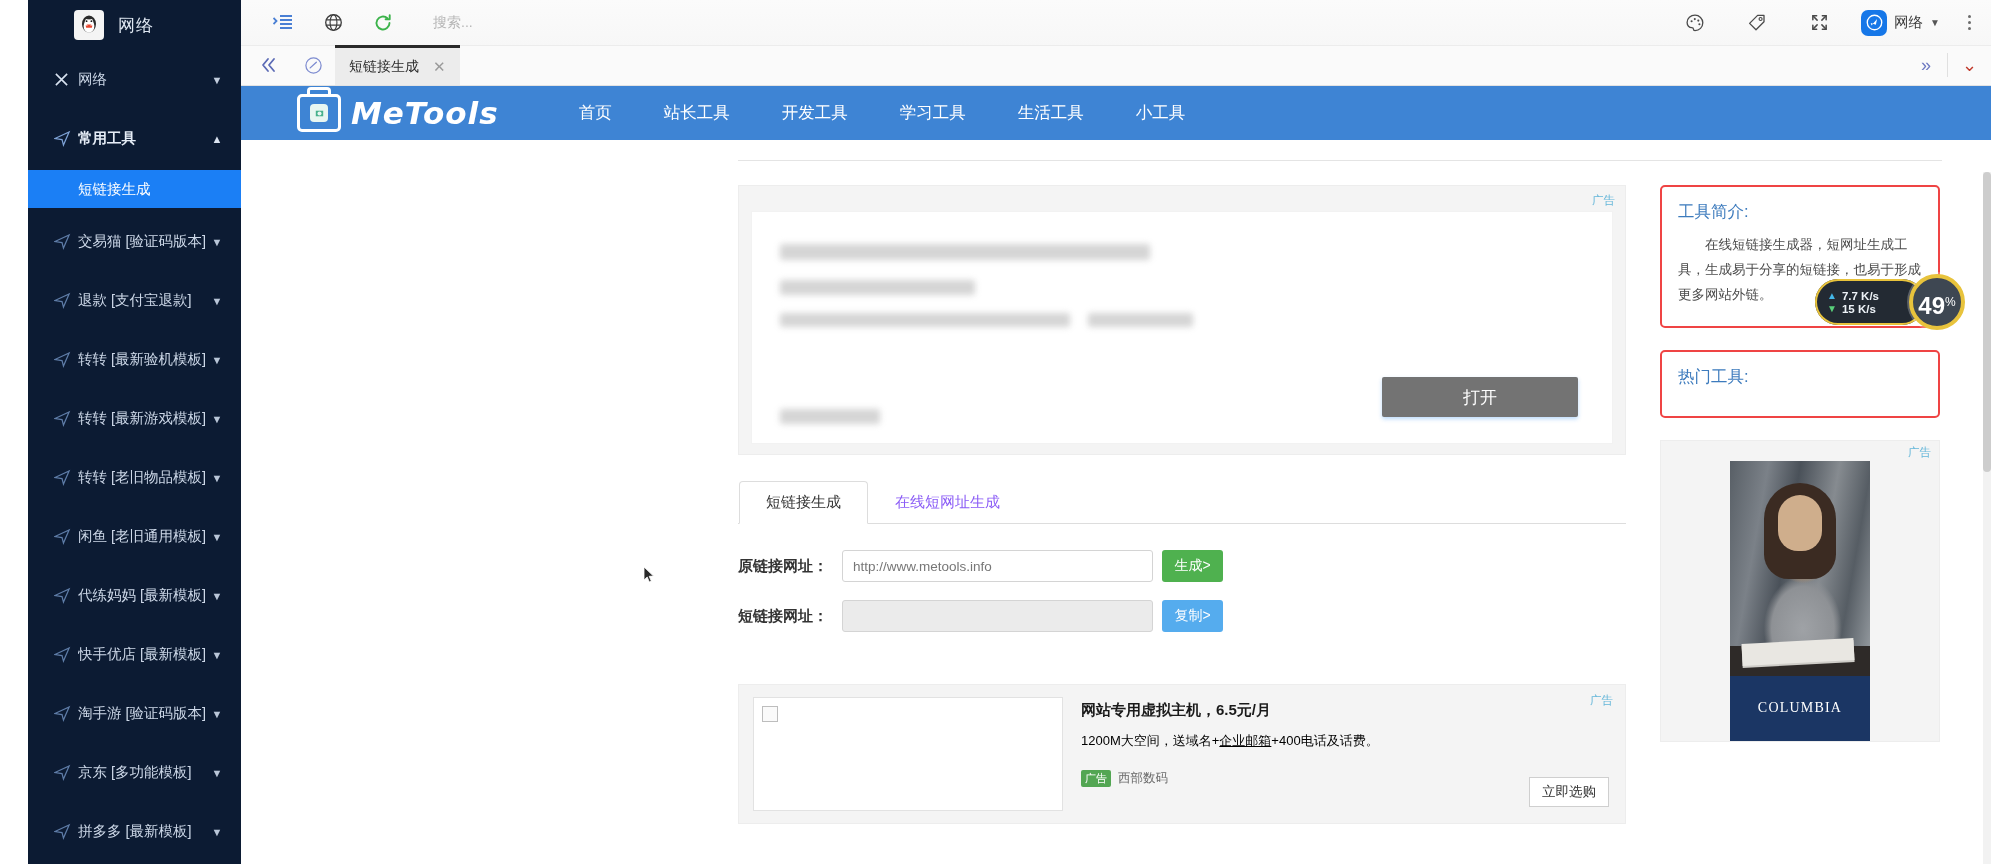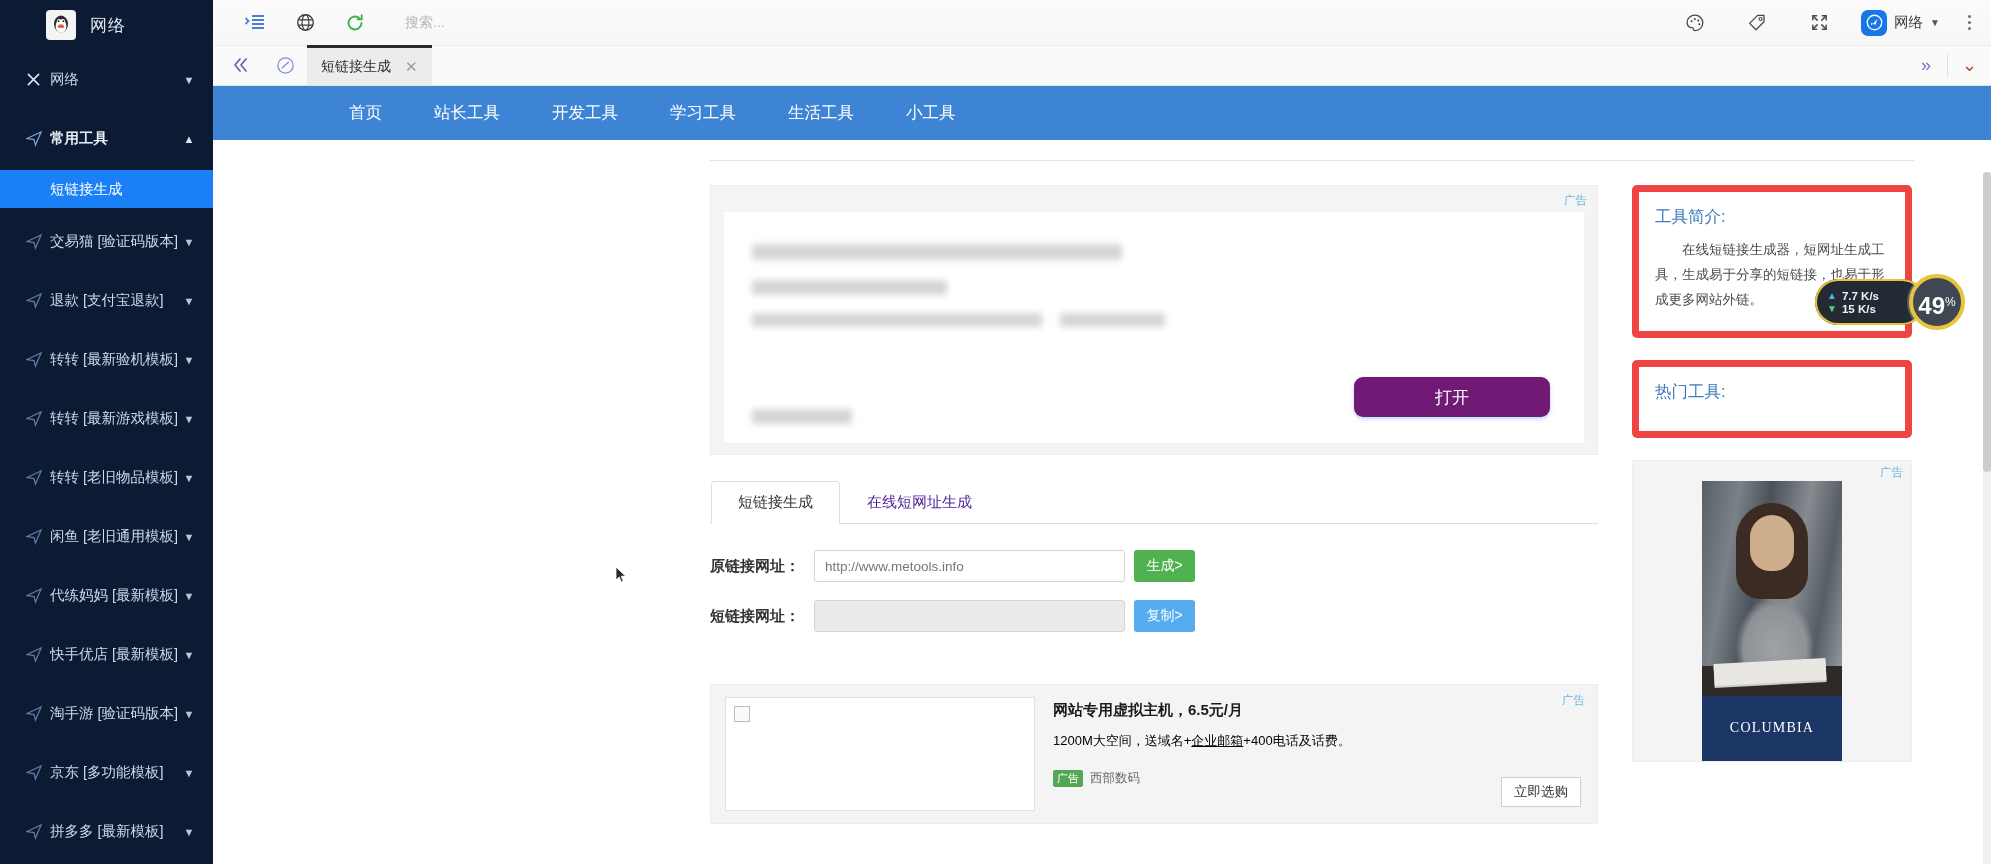--- a/index.html
+++ b/index.html
@@ -2,21 +2,21 @@
 <html><head>
 <meta charset="utf-8">
 <style>
   * { box-sizing: border-box; margin: 0; padding: 0; }
   html, body {
     width: 1991px; height: 864px;
     overflow: hidden;
     font-family: "Liberation Sans", "DejaVu Sans", sans-serif;
     background: #ffffff;
   }
-  .app { position: relative; width: 1991px; height: 864px; display: flex; }
+  .app { position: relative; width: 1991px; height: 864px; display: flex; padding-left: 28px; }
 
   
   .sidebar {
     width: 213px; height: 864px;
     background: #0c1b33;
     color: #c8d4e6;
     flex: 0 0 213px;
     position: relative;
     overflow: hidden;
   }
@@ -192,36 +192,36 @@
     margin-top: 14px;
     height: 231px;
     position: relative;
     padding: 26px 28px;
     box-shadow: 0 0 0 1px #f2f2f2;
   }
   .blur-line { background: #d5d5d5; border-radius: 2px; filter: blur(3px); }
   .open-btn {
     position: absolute; right: 34px; bottom: 26px;
     width: 196px; height: 40px;
-    background: #701a75; color: #fff;
+    background: #737373; color: #fff;
     font-size: 17px;
     display: flex; align-items: center; justify-content: center;
-    border-radius: 9px; cursor: pointer;
+    border-radius: 2px; cursor: pointer;
     box-shadow: 0 2px 4px rgba(26,129,237,.3);
   }
 
   .tabs-row {
     margin-top: 26px;
     border-bottom: 1px solid #ddd;
     display: flex; align-items: flex-end;
     padding-left: 1px;
   }
   .ftab {
     padding: 11px 26px;
-    font-size: 15px; color: #4c1d95;
+    font-size: 15px; color: #8b5cf6;
     cursor: pointer;
     border: 1px solid transparent;
     margin-bottom: -1px;
   }
   .ftab.active {
     color: #333;
     background: #fff;
     border: 1px solid #ddd;
     border-bottom-color: #fff;
     border-radius: 4px 4px 0 0;
@@ -288,21 +288,21 @@
   .ad2-src { font-size: 12.5px; color: #6a6a6a; }
   .ad2-cta {
     position: absolute; right: 16px; bottom: 16px;
     width: 80px; height: 30px;
     border: 1px solid #cfcfcf; background: #fff;
     display: flex; align-items: center; justify-content: center;
     font-size: 13.5px; color: #333; cursor: pointer;
   }
 
   .panel {
-    border: 7px solid #ef4444; border-radius: 5px;
+    border: 2px solid #ef4444; border-radius: 5px;
     padding: 14px 16px 18px;
     margin-bottom: 22px;
     background: #fff;
   }
   .panel-title { color: #3d7bbd; font-size: 16.5px; margin-bottom: 10px; }
   .panel-body { font-size: 13.5px; color: #4b4b4b; line-height: 1.85; text-indent: 2em; }
   .link-list { list-style: none; }
   .link-list li { margin: 0 0 4px 8px; }
   .link-list a {
     color: #3a6ea5; font-size: 13.5px; text-decoration: none; cursor: pointer;
@@ -642,20 +642,31 @@
       <div class="ts-right">
         <span class="chev">»</span>
         <span class="vsep"></span>
         <span class="down">⌄</span>
       </div>
     </div>
 
     <div class="page">
 
       <div class="site-header">
+        <div class="logo-wrap">
+          <span class="logo-mark">
+            <span class="logo-inner">
+              <svg width="13" height="13" viewBox="0 0 14 14" aria-hidden="true">
+                <path d="M3 4h8v6H3z" fill="#47b18c"></path>
+                <circle cx="7" cy="7" r="2.2" fill="#e8f6f1"></circle>
+              </svg>
+            </span>
+          </span>
+          <span class="logo-text">MeTools</span>
+        </div>
         <nav class="nav" id="site-nav">
             <a>首页</a>
             <a>站长工具</a>
             <a>开发工具</a>
             <a>学习工具</a>
             <a>生活工具</a>
             <a>小工具</a>
           </nav>
       </div>
 

